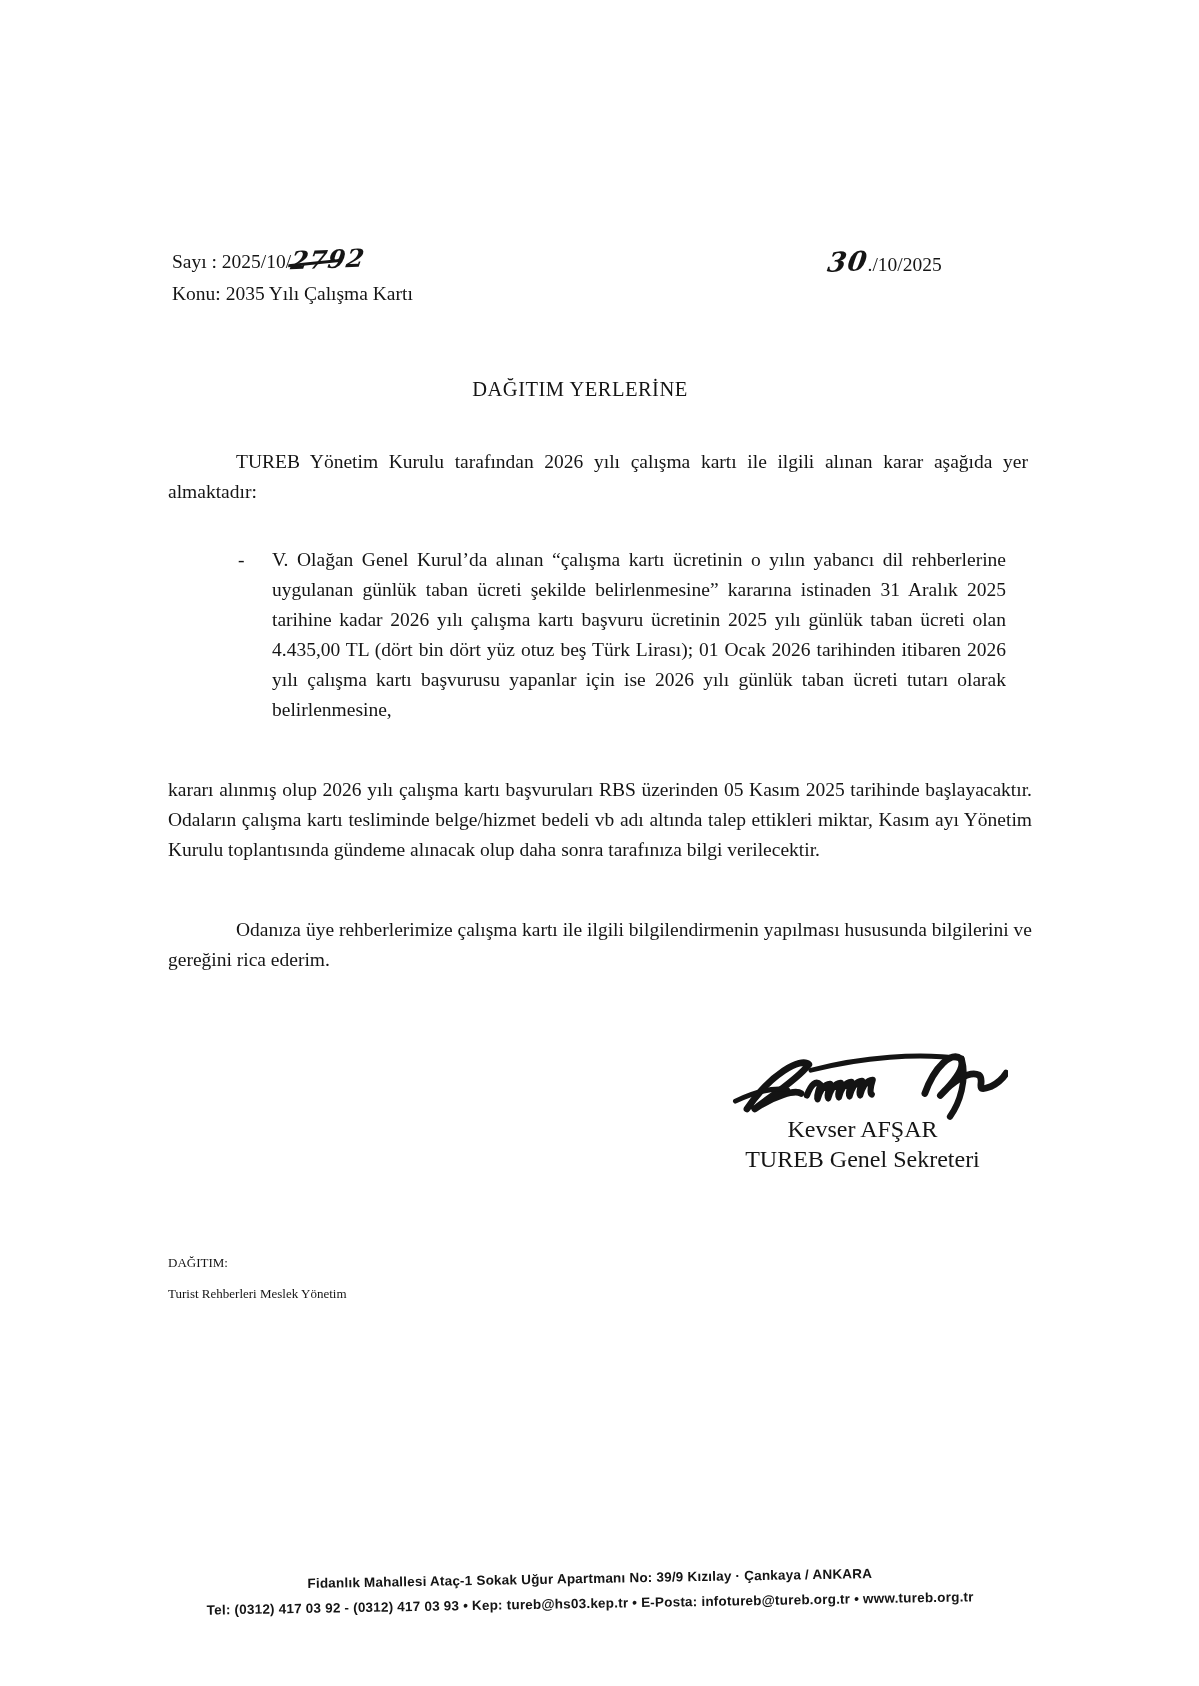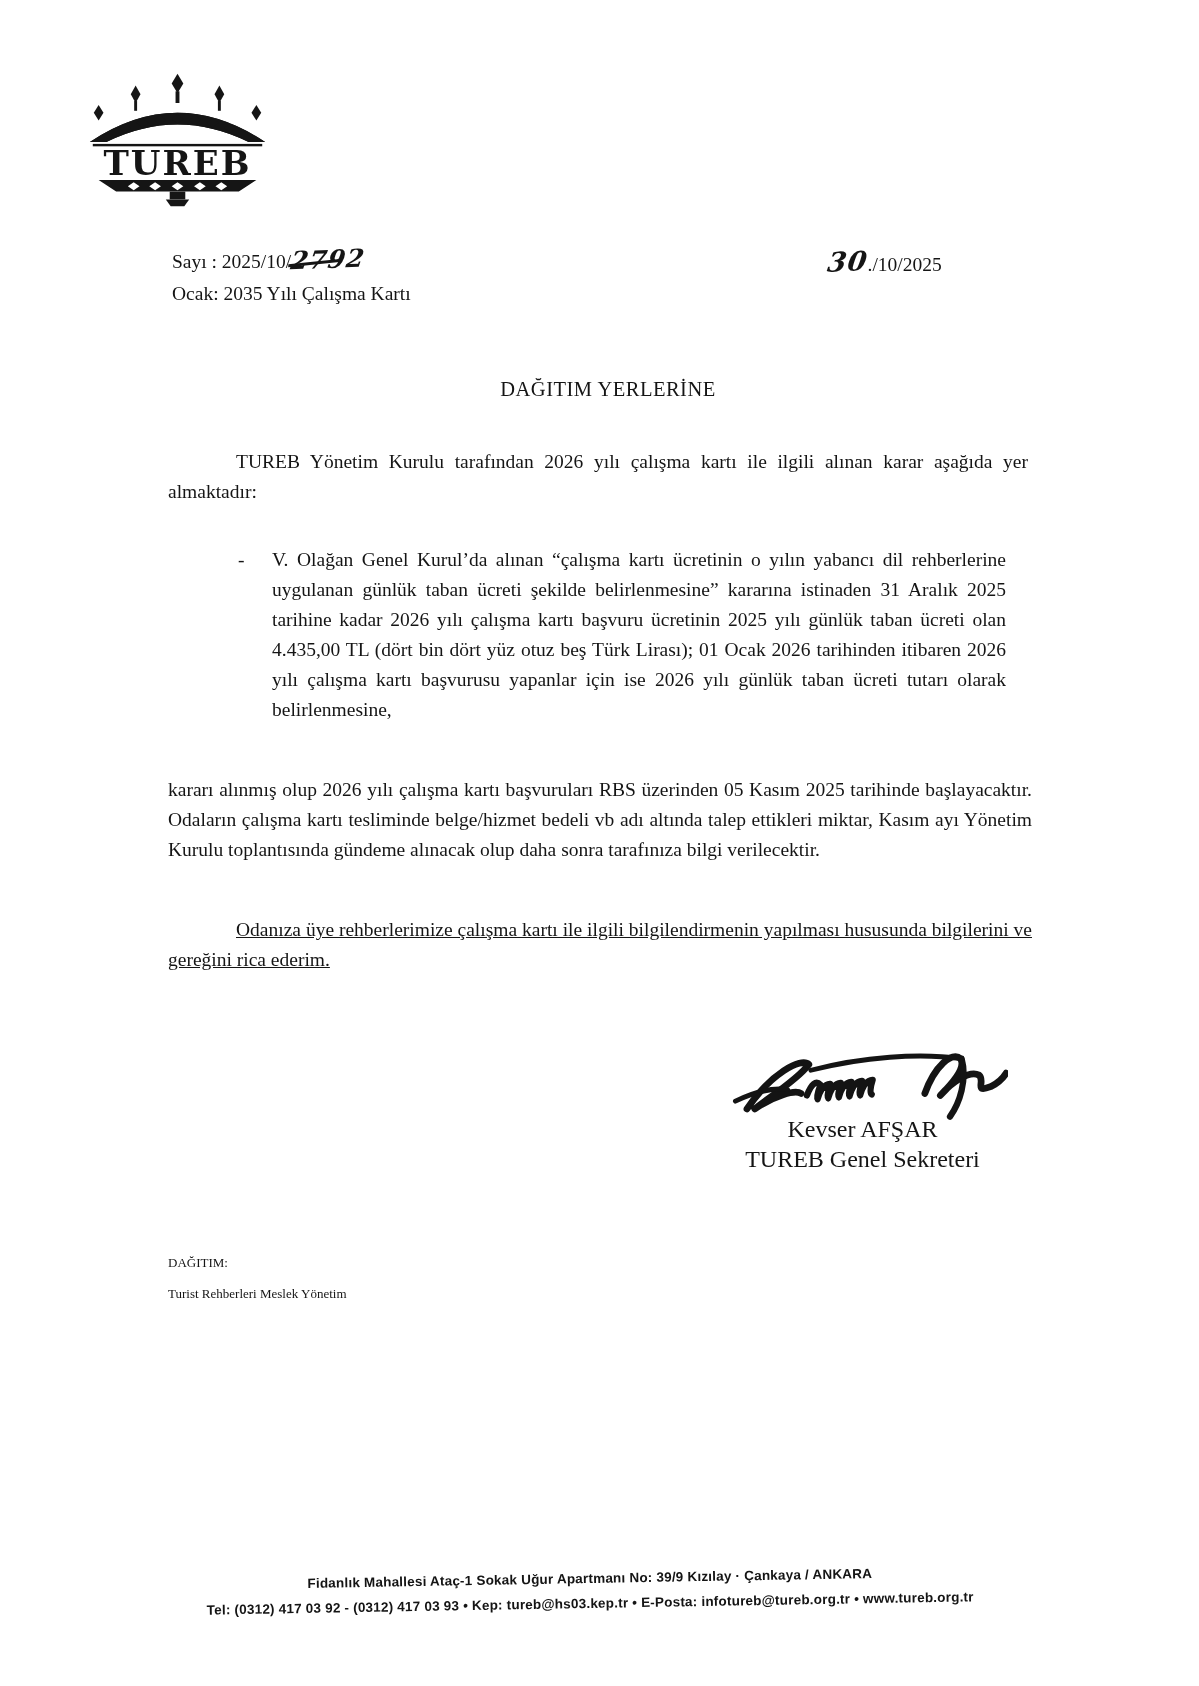--- a/index.html
+++ b/index.html
@@ -26,30 +26,30 @@
   }
   .hw-strike::after{
     content:"";position:absolute;left:-2px;top:54%;width:72%;height:2.5px;
     background:#151515;transform:rotate(-4deg);
   }
   .date-block{position:absolute;left:828px;top:246px;font-size:19.5px;}
   .date-block .hw{font-size:27px;}
   
   .doc-title{
     position:absolute;left:0;top:378px;width:1160px;
-    text-align:center;font-size:20.5px;letter-spacing:0.5px;margin-left:28px;
+    text-align:center;font-size:20.5px;letter-spacing:0.5px;
   }
   
   .body-text{position:absolute;left:168px;top:447px;width:864px;font-size:19.5px;line-height:30px;text-align:justify;}
   .p-indent{text-indent:68px;margin:0 4px 38px 0;}
   .bullet-item{display:flex;margin:0 0 50px 70px;}
   .bullet-dash{width:34px;flex:0 0 34px;}
   .bullet-body{flex:1;padding-right:26px;text-align:justify;}
   .p-plain{margin:4px 0 50px 0;}
-  .p-last{margin:0;text-decoration:underline;}
+  .p-last{margin:0;}
   
   .sig-block{position:absolute;left:690px;top:1028px;width:345px;text-align:center;font-size:24px;line-height:30px;}
   .sig-scribble{display:block;margin:0 auto -14px auto;}
   
   .dagitim{position:absolute;left:168px;top:1247px;font-size:13px;line-height:31px;}
   
   .footer{
     position:absolute;left:40px;top:1566px;width:1100px;
     text-align:center;
     font-family:"Liberation Sans", sans-serif;
@@ -57,66 +57,27 @@
     letter-spacing:0.2px;
     transform:rotate(-1deg);
     color:#141414;
   }
 </style>
 </head>
 <body>
 
 <div class="page">
 
-  <div class="logo">
-    <svg width="185" height="140" viewBox="0 0 190 140" xmlns="http://www.w3.org/2000/svg">
-      <g fill="#151515">
-
-        <path d="M95 2 l6 10 -6 10 -6 -10 z"></path>
-        <rect x="93" y="20" width="4" height="12"></rect>
-        <path d="M52 14 l5 9 -5 9 -5 -9 z"></path>
-        <rect x="50.5" y="30" width="3" height="10"></rect>
-        <path d="M138 14 l5 9 -5 9 -5 -9 z"></path>
-        <rect x="136.5" y="30" width="3" height="10"></rect>
-        <path d="M14 34 l5 8 -5 8 -5 -8 z"></path>
-        <path d="M176 34 l5 8 -5 8 -5 -8 z"></path>
-
-        <path d="M5 72 Q95 12 185 72 L168 72 Q95 36 22 72 Z" fill-rule="evenodd"></path>
-        <path d="M5 72 Q95 12 185 72 L168 72 Q95 36 22 72 Z
-                 M41 53 l6 5 -6 5 -6 -5 z
-                 M59 47.5 l6 5 -6 5 -6 -5 z
-                 M77 44.5 l6 5 -6 5 -6 -5 z
-                 M95 43.5 l6 5 -6 5 -6 -5 z
-                 M113 44.5 l6 5 -6 5 -6 -5 z
-                 M131 47.5 l6 5 -6 5 -6 -5 z
-                 M149 53 l6 5 -6 5 -6 -5 z" fill-rule="evenodd"></path>
-        <rect x="8" y="74" width="174" height="2.5"></rect>
-      </g>
-      <text x="95" y="106" text-anchor="middle" font-family="DejaVu Serif, serif" font-weight="bold" font-size="35" letter-spacing="2" fill="#151515">TUREB</text>
-      <g fill="#151515">
-
-        <path d="M14 111 L176 111 L158 123 L32 123 Z
-                 M50 113.5 l6 4 -6 4 -6 -4 z
-                 M72 113.5 l6 4 -6 4 -6 -4 z
-                 M95 113.5 l6 4 -6 4 -6 -4 z
-                 M118 113.5 l6 4 -6 4 -6 -4 z
-                 M140 113.5 l6 4 -6 4 -6 -4 z" fill-rule="evenodd"></path>
-
-        <rect x="87" y="123" width="16" height="8"></rect>
-        <path d="M83 131 h24 l-5 7 h-14 z"></path>
-      </g>
-    </svg>
-  </div>
 
   <div class="ref-block">
     <div>
       <span>Sayı</span><span> : </span><span>2025/10/</span><span class="hw hw-strike">2792</span>
     </div>
     <div>
-      <span>Ocak:</span>
+      <span>Konu:</span>
       <span>2035 Yılı Çalışma Kartı</span>
     </div>
   </div>
 
   <div class="date-block">
     <span class="hw">30</span><span>./10/2025</span>
   </div>
 
   <div class="doc-title">DAĞITIM YERLERİNE</div>
 

